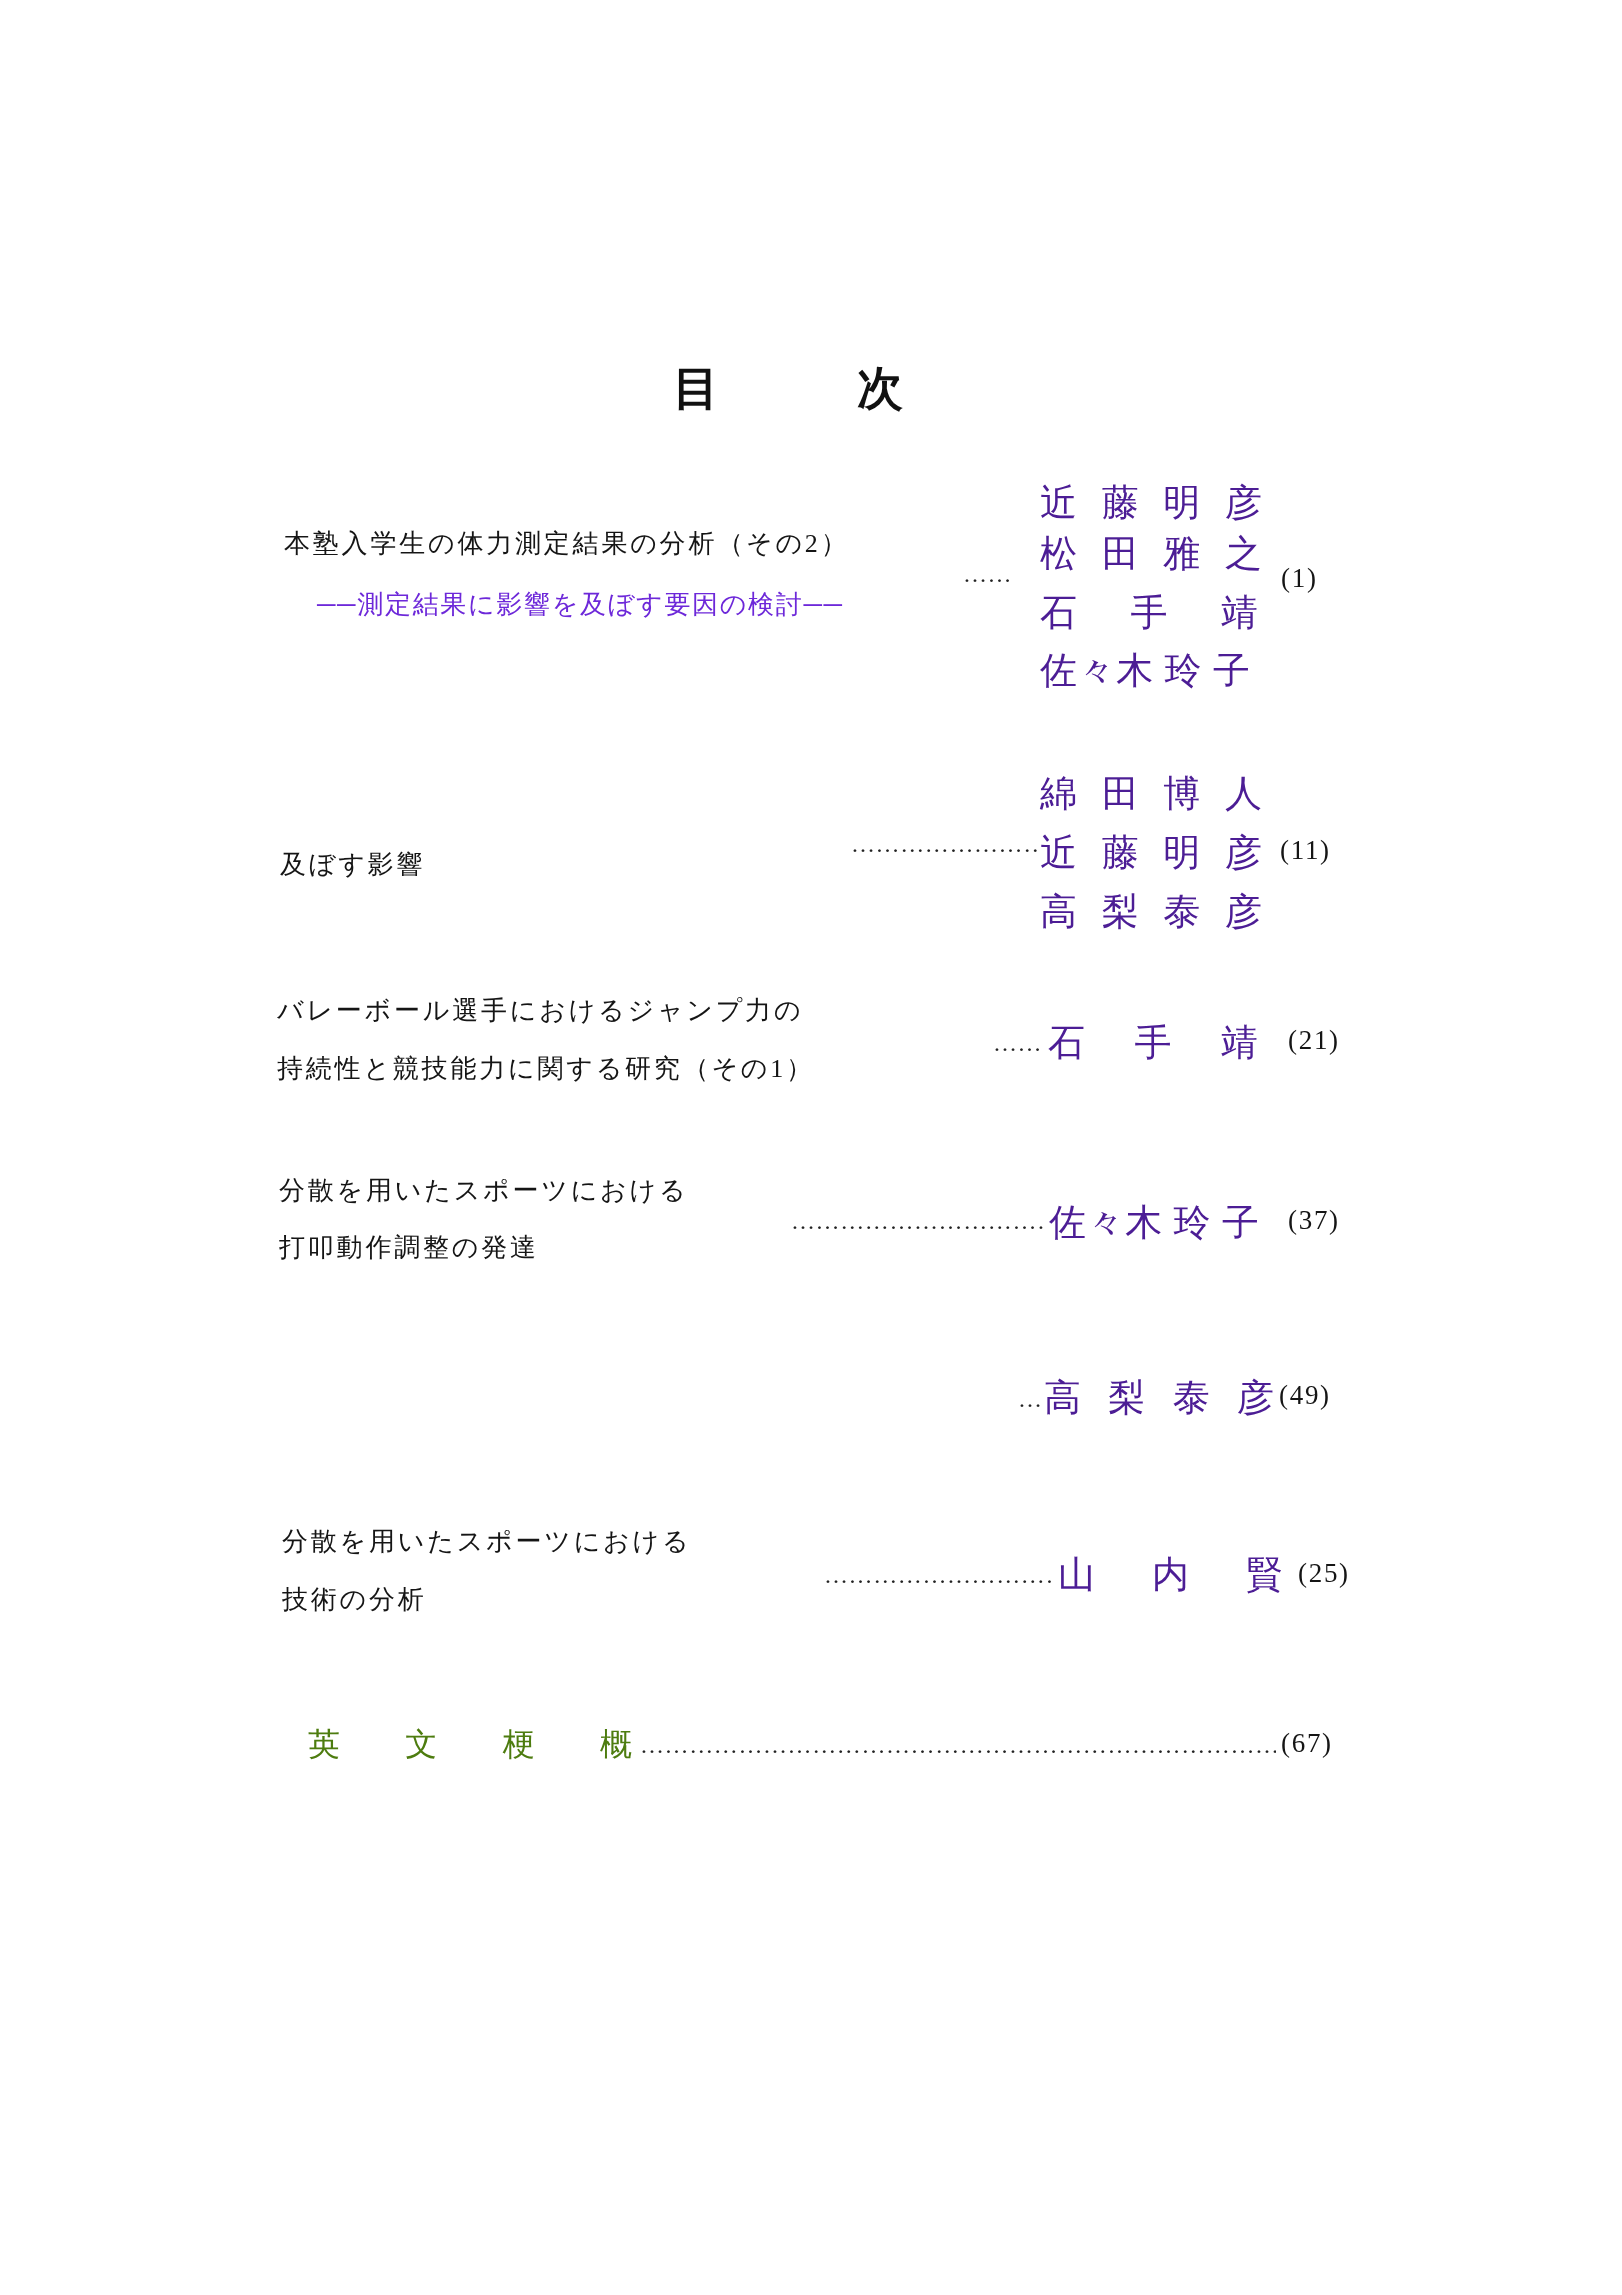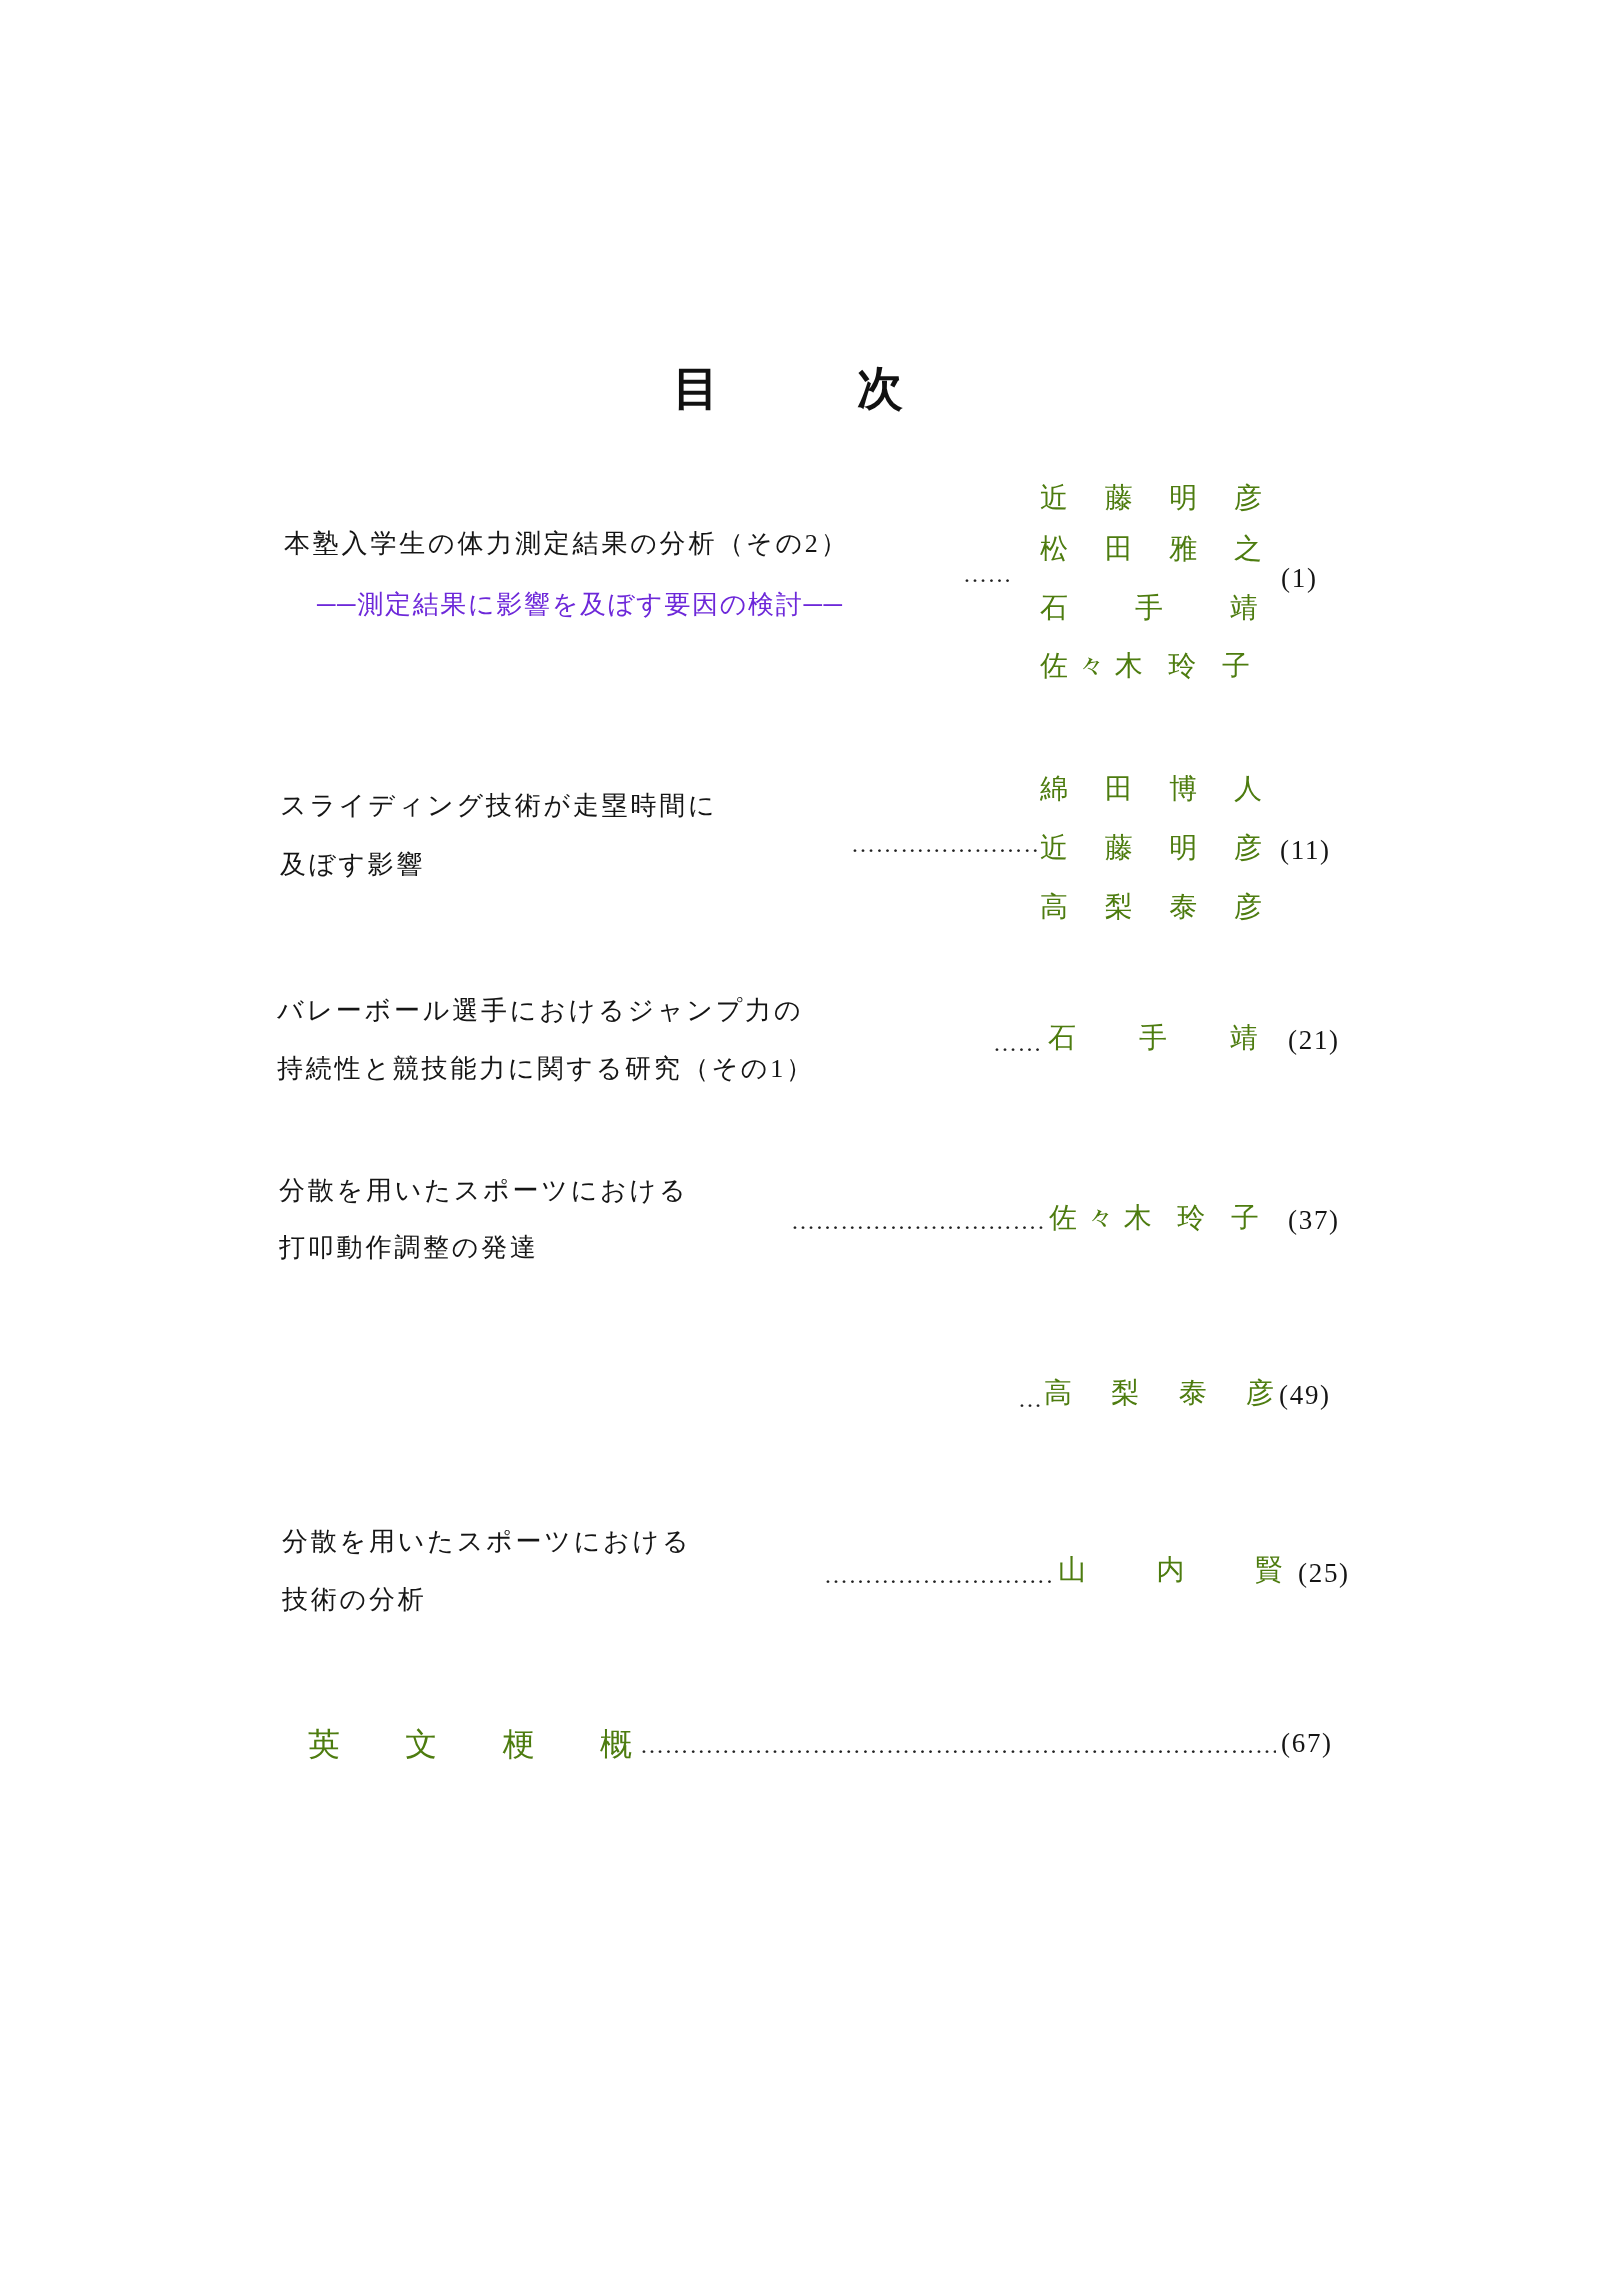--- a/index.html
+++ b/index.html
@@ -32,25 +32,25 @@
   .sub{    
     position:absolute;
     font-size:26px;
     letter-spacing:1.7px;
     line-height:1.1;
     white-space:nowrap;
     color:#6d28d9;
   }
   .au{     
     position:absolute;
-    font-size:28px;
+    font-size:37px;
     line-height:1.1;
     text-align:justify;
     text-align-last:justify;
-    color:#4d7c0f;
+    color:#4c1d95;
   }
   .lbl{    
     position:absolute;
     font-size:32px;
     line-height:1.1;
     text-align:justify;
     text-align-last:justify;
     color:#4d7c0f;
   }
   .ld{     
@@ -81,21 +81,20 @@
 
   <div class="t" style="left:284px;top:529px">本塾入学生の体力測定結果の分析（その2）</div>
   <div class="ld" style="left:963px;top:562px;width:73px">……</div>
   <div class="sub" style="left:317px;top:591px">──測定結果に影響を及ぼす要因の検討──</div>
   <div class="au" style="left:1040px;top:483px;width:222px">近 藤 明 彦</div>
   <div class="au" style="left:1040px;top:534px;width:222px">松 田 雅 之</div>
   <div class="au" style="left:1040px;top:593px;width:218px">石 手 靖</div>
   <div class="au" style="left:1040px;top:651px;width:210px">佐々木 玲 子</div>
   <div class="pg" style="left:1281px;top:564px">(1)</div>
 
-  <div class="t" style="left:280px;top:791px">スライディング技術が走塁時間に</div>
   <div class="t" style="left:280px;top:850px">及ぼす影響</div>
   <div class="ld" style="left:851px;top:832px;width:188px">……………………………</div>
   <div class="au" style="left:1040px;top:774px;width:222px">綿 田 博 人</div>
   <div class="au" style="left:1040px;top:833px;width:222px">近 藤 明 彦</div>
   <div class="au" style="left:1040px;top:892px;width:222px">高 梨 泰 彦</div>
   <div class="pg" style="left:1280px;top:836px">(11)</div>
 
   <div class="t" style="left:277px;top:996px">バレーボール選手におけるジャンプ力の</div>
   <div class="t" style="left:277px;top:1054px">持続性と競技能力に関する研究（その1）</div>
   <div class="ld" style="left:993px;top:1031px;width:54px">……</div>

